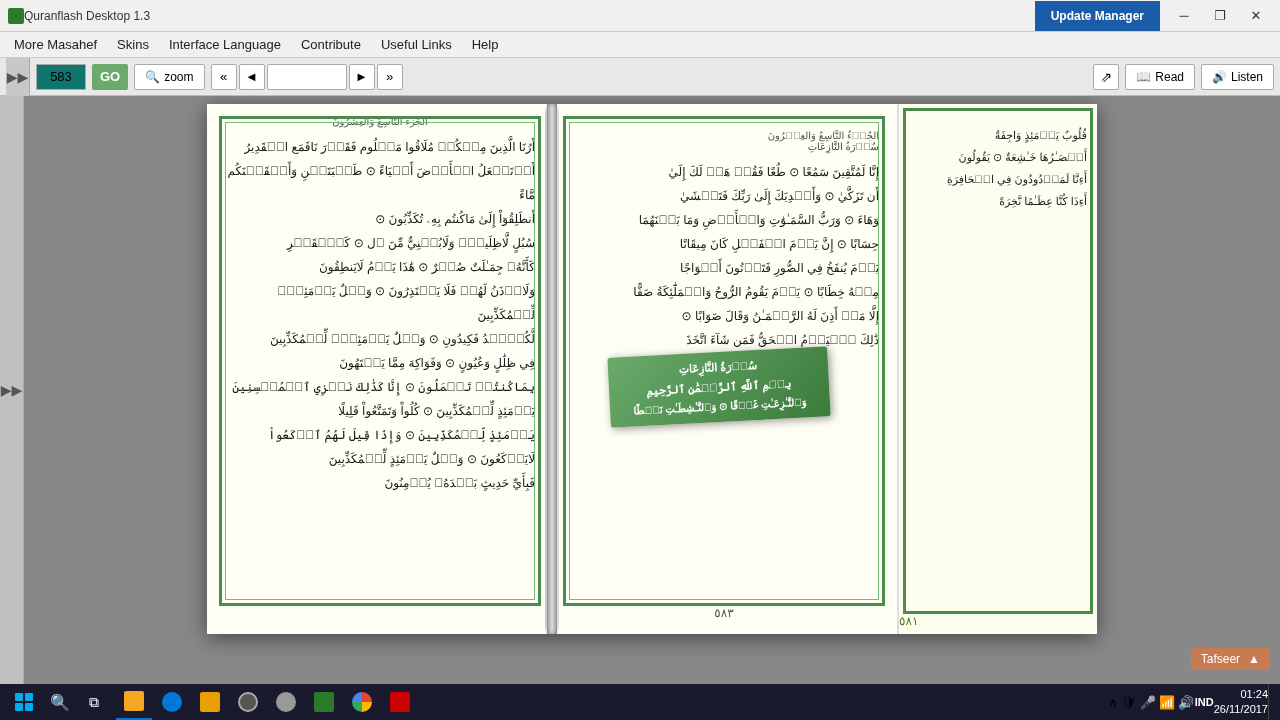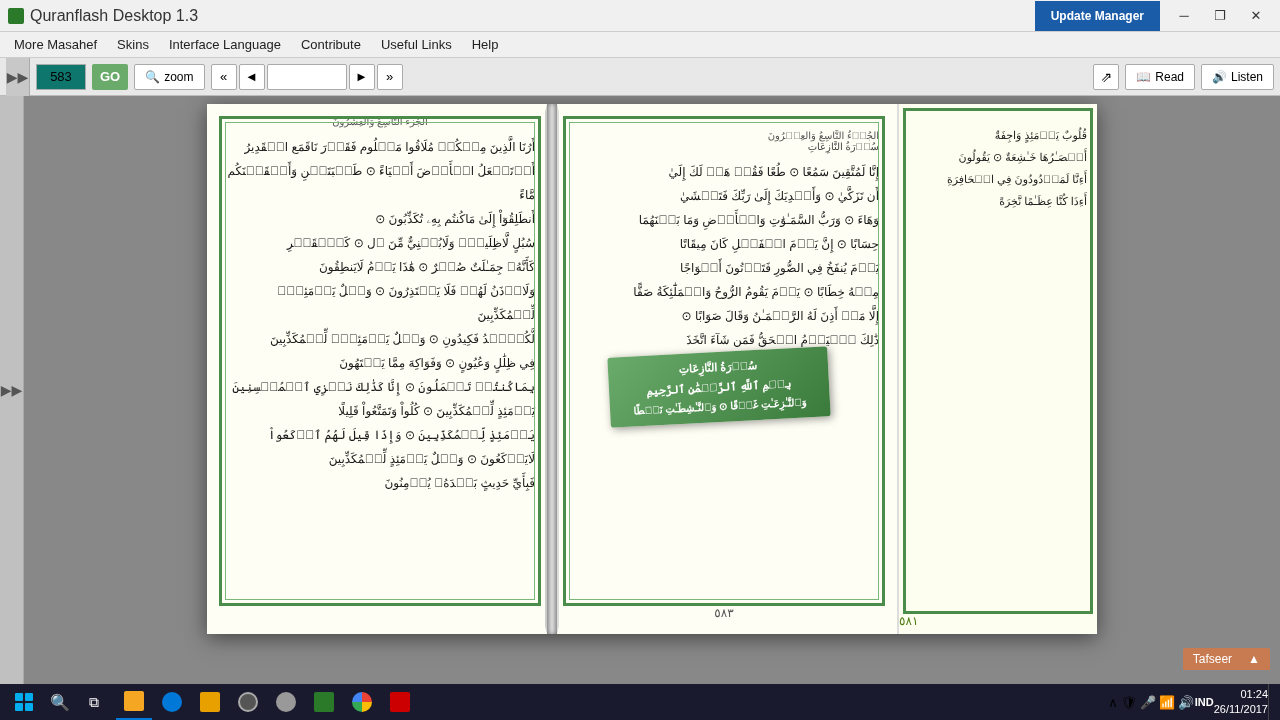--- a/index.html
+++ b/index.html
@@ -12,22 +12,21 @@
       background: #f0f0f0;
       display: flex;
       align-items: center;
       justify-content: space-between;
       padding: 0 8px;
       border-bottom: 1px solid #ccc;
     }
     .title-bar-left {
       display: flex;
       align-items: center;
-      gap: 6px;
-      font-size: 16px;
+      font-size: 12px;
       color: #333;
     }
     .title-bar-left .app-icon {
       width: 16px; height: 16px;
       background: #2a7a2a;
       border-radius: 2px;
       display: inline-block;
     }
     .title-btn {
       width: 32px; height: 22px;
@@ -334,21 +333,21 @@
       position: absolute;
       bottom: 50px;
       right: 10px;
       background: #c87a50;
       color: white;
       padding: 4px 10px;
       font-size: 12px;
       cursor: pointer;
       border: none;
       border-radius: 2px 2px 0 0;
-      display: flex; align-items: center; gap: 16px;
+      display: flex; align-items: center; gap: 8px;
     }
 
     .quran-arabic {
       font-size: 13px;
       line-height: 2.0;
       text-align: right;
       direction: rtl;
       color: #1a1a1a;
       padding: 8px 10px 4px;
     }

